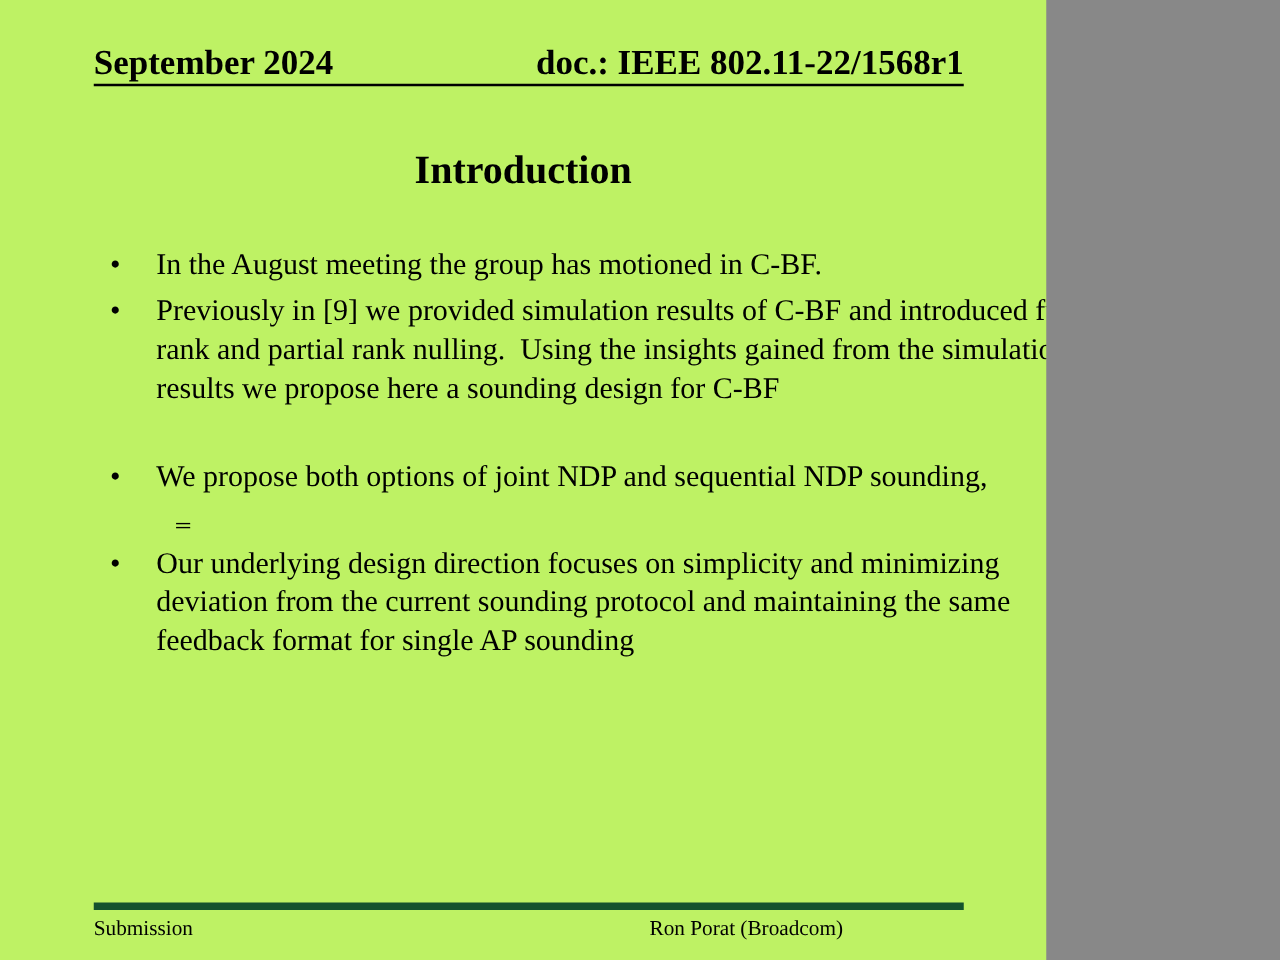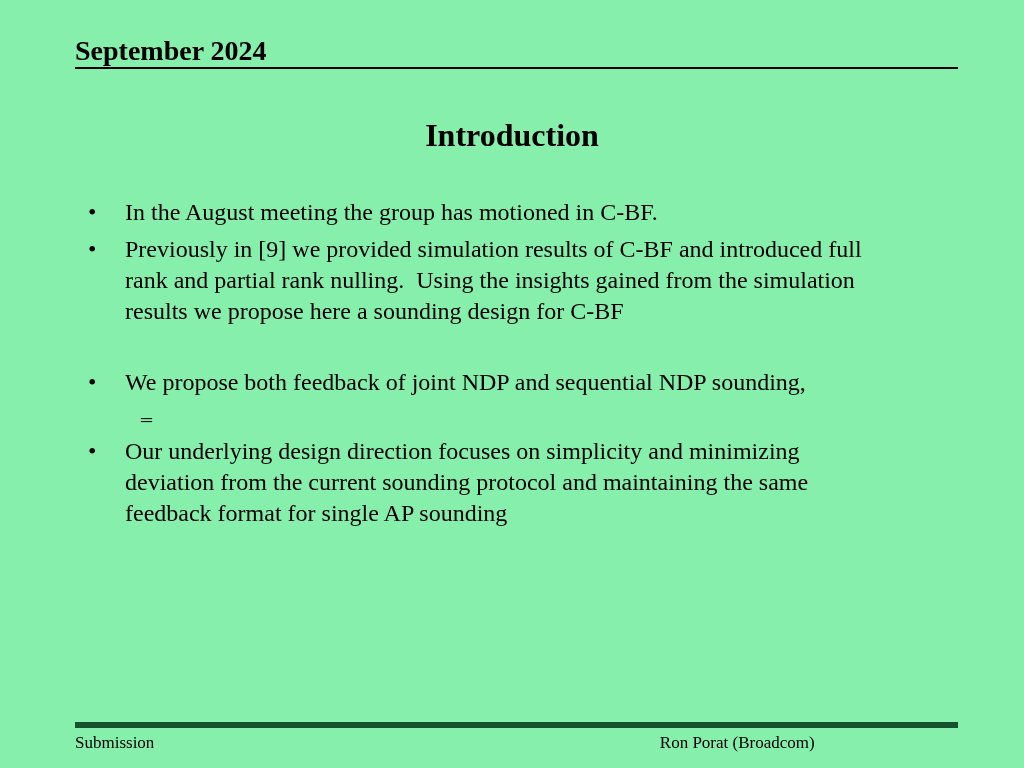--- a/index.html
+++ b/index.html
@@ -1,21 +1,21 @@
 <!DOCTYPE html>
 <html><head>
 <meta charset="utf-8">
 <style>
   * { margin: 0; padding: 0; box-sizing: border-box; }
   html, body { background: #888; }
   .slide {
     position: relative;
-    width: 1024px;
+    width: 837px;
     height: 768px;
-    background: #86efac;
+    background: #bef264;
     font-family: "Liberation Serif", "DejaVu Serif", serif;
     color: #000000;
     overflow: hidden;
   }
 
   
   .slide-header {
     position: absolute;
     left: 75px;
     right: 66px;
@@ -83,41 +83,42 @@
   .slide-footer .foot-center { flex: 1; text-align: center; }
   .slide-footer .foot-right  { flex: 1; text-align: center; }
 </style>
 </head>
 <body>
 
 <div class="slide">
 
   <header class="slide-header">
     <span>September 2024</span>
+    <span>doc.: IEEE 802.11-22/1568r1</span>
   </header>
 
   <h1 class="slide-title">Introduction</h1>
 
   <div class="content">
 
     <div class="para l1 mb-sm">
       <span class="marker">•</span>
       <span class="text">In the August meeting the group has motioned in C-BF.</span>
     </div>
 
     <div class="para l1 mb-lg">
       <span class="marker">•</span>
       <span class="text">Previously in [9] we provided simulation results of C-BF and introduced full
 rank and partial rank nulling.  Using the insights gained from the simulation
 results we propose here a sounding design for C-BF</span>
     </div>
 
     <div class="para l1 mb-xs">
       <span class="marker">•</span>
-      <span class="text">We propose both feedback of joint NDP and sequential NDP sounding,</span>
+      <span class="text">We propose both options of joint NDP and sequential NDP sounding,</span>
     </div>
 
     <div class="para l2 mb-md">
       <span class="marker">–</span>
     </div>
 
     <div class="para l2 mb-xl">
       <span class="marker">–</span>
     </div>
 

